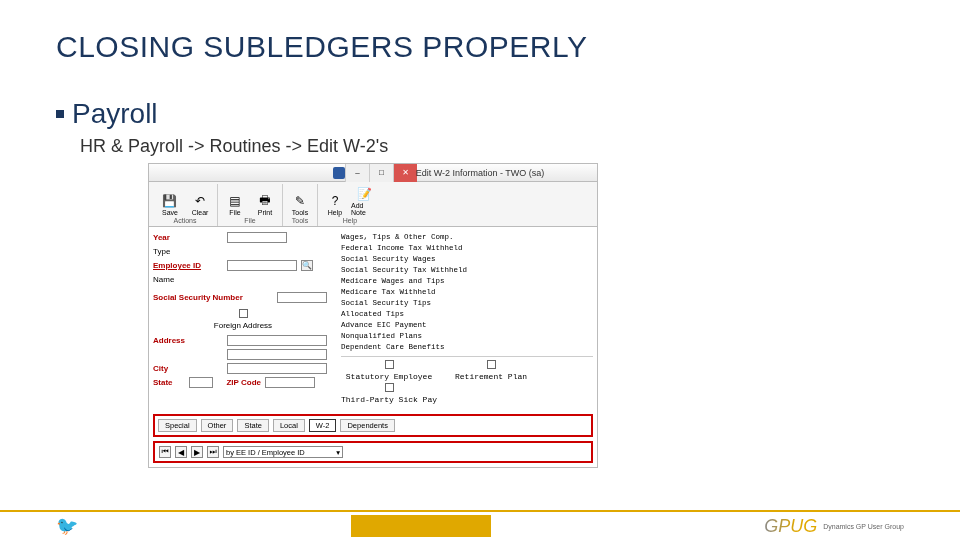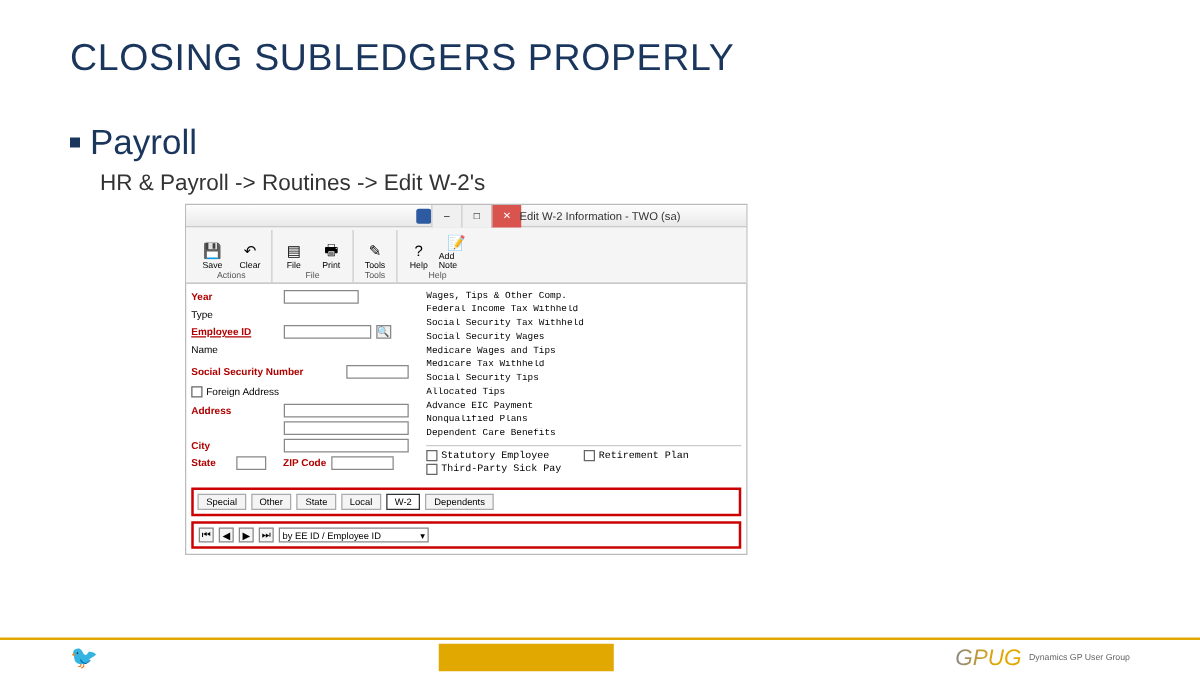--- a/index.html
+++ b/index.html
@@ -32,21 +32,21 @@
   .app-body { display: flex; padding: 4px; gap: 8px; }
   .left-col { flex: 0 0 180px; }
   .right-col { flex: 1; font-family: Liberation Mono, monospace; }
 
   .field-row { display: flex; align-items: center; height: 13px; gap: 4px; margin-bottom: 1px; }
   .lbl { width: 70px; font-size: 8px; }
   .lbl-red { color: #b00000; font-weight: bold; font-size: 8px; width: 70px; }
   .lbl-link { color: #b00000; font-weight: bold; text-decoration: underline; font-size: 8px; width: 70px; }
   .inp { height: 11px; border: 1px solid #888; background: #fff; font-size: 8px; padding: 0 2px; }
   .spacer { height: 4px; }
-  .chk { display: flex; align-items: center; gap: 3px; font-size: 8px; }
+  .chk { display: flex; align-items: center; gap: 3px; font-size: 8px; flex-direction: column; }
   .chk .box { width: 9px; height: 9px; border: 1px solid #666; background: #fff; }
 
   .right-list .row { display: flex; align-items: center; height: 11px; gap: 4px; }
   .right-list .row .rl { flex: 1; font-size: 7.5px; white-space: nowrap; overflow: hidden; }
   .right-list .row .rv { width: 46px; text-align: right; font-size: 7.5px; }
 
   .right-checks { display: flex; gap: 18px; margin-top: 4px; border-top: 1px solid #ccc; padding-top: 3px; }
   .right-checks .col { display: flex; flex-direction: column; gap: 2px; }
 
   .tabs-row { display: flex; gap: 4px; margin: 6px 4px 0 4px; align-items: center; border: 2px solid #c00; padding: 3px; }
@@ -196,25 +196,25 @@
         <div class="right-list">
           <div class="row">
               <span class="rl">Wages, Tips &amp; Other Comp.</span>
               <span class="rv"></span>
             </div>
           <div class="row">
               <span class="rl">Federal Income Tax Withheld</span>
               <span class="rv"></span>
             </div>
           <div class="row">
+              <span class="rl">Social Security Wages</span>
+              <span class="rv"></span>
+            </div>
+          <div class="row">
               <span class="rl">Social Security Tax Withheld</span>
-              <span class="rv"></span>
-            </div>
-          <div class="row">
-              <span class="rl">Social Security Wages</span>
               <span class="rv"></span>
             </div>
           <div class="row">
               <span class="rl">Medicare Wages and Tips</span>
               <span class="rv"></span>
             </div>
           <div class="row">
               <span class="rl">Medicare Tax Withheld</span>
               <span class="rv"></span>
             </div>

